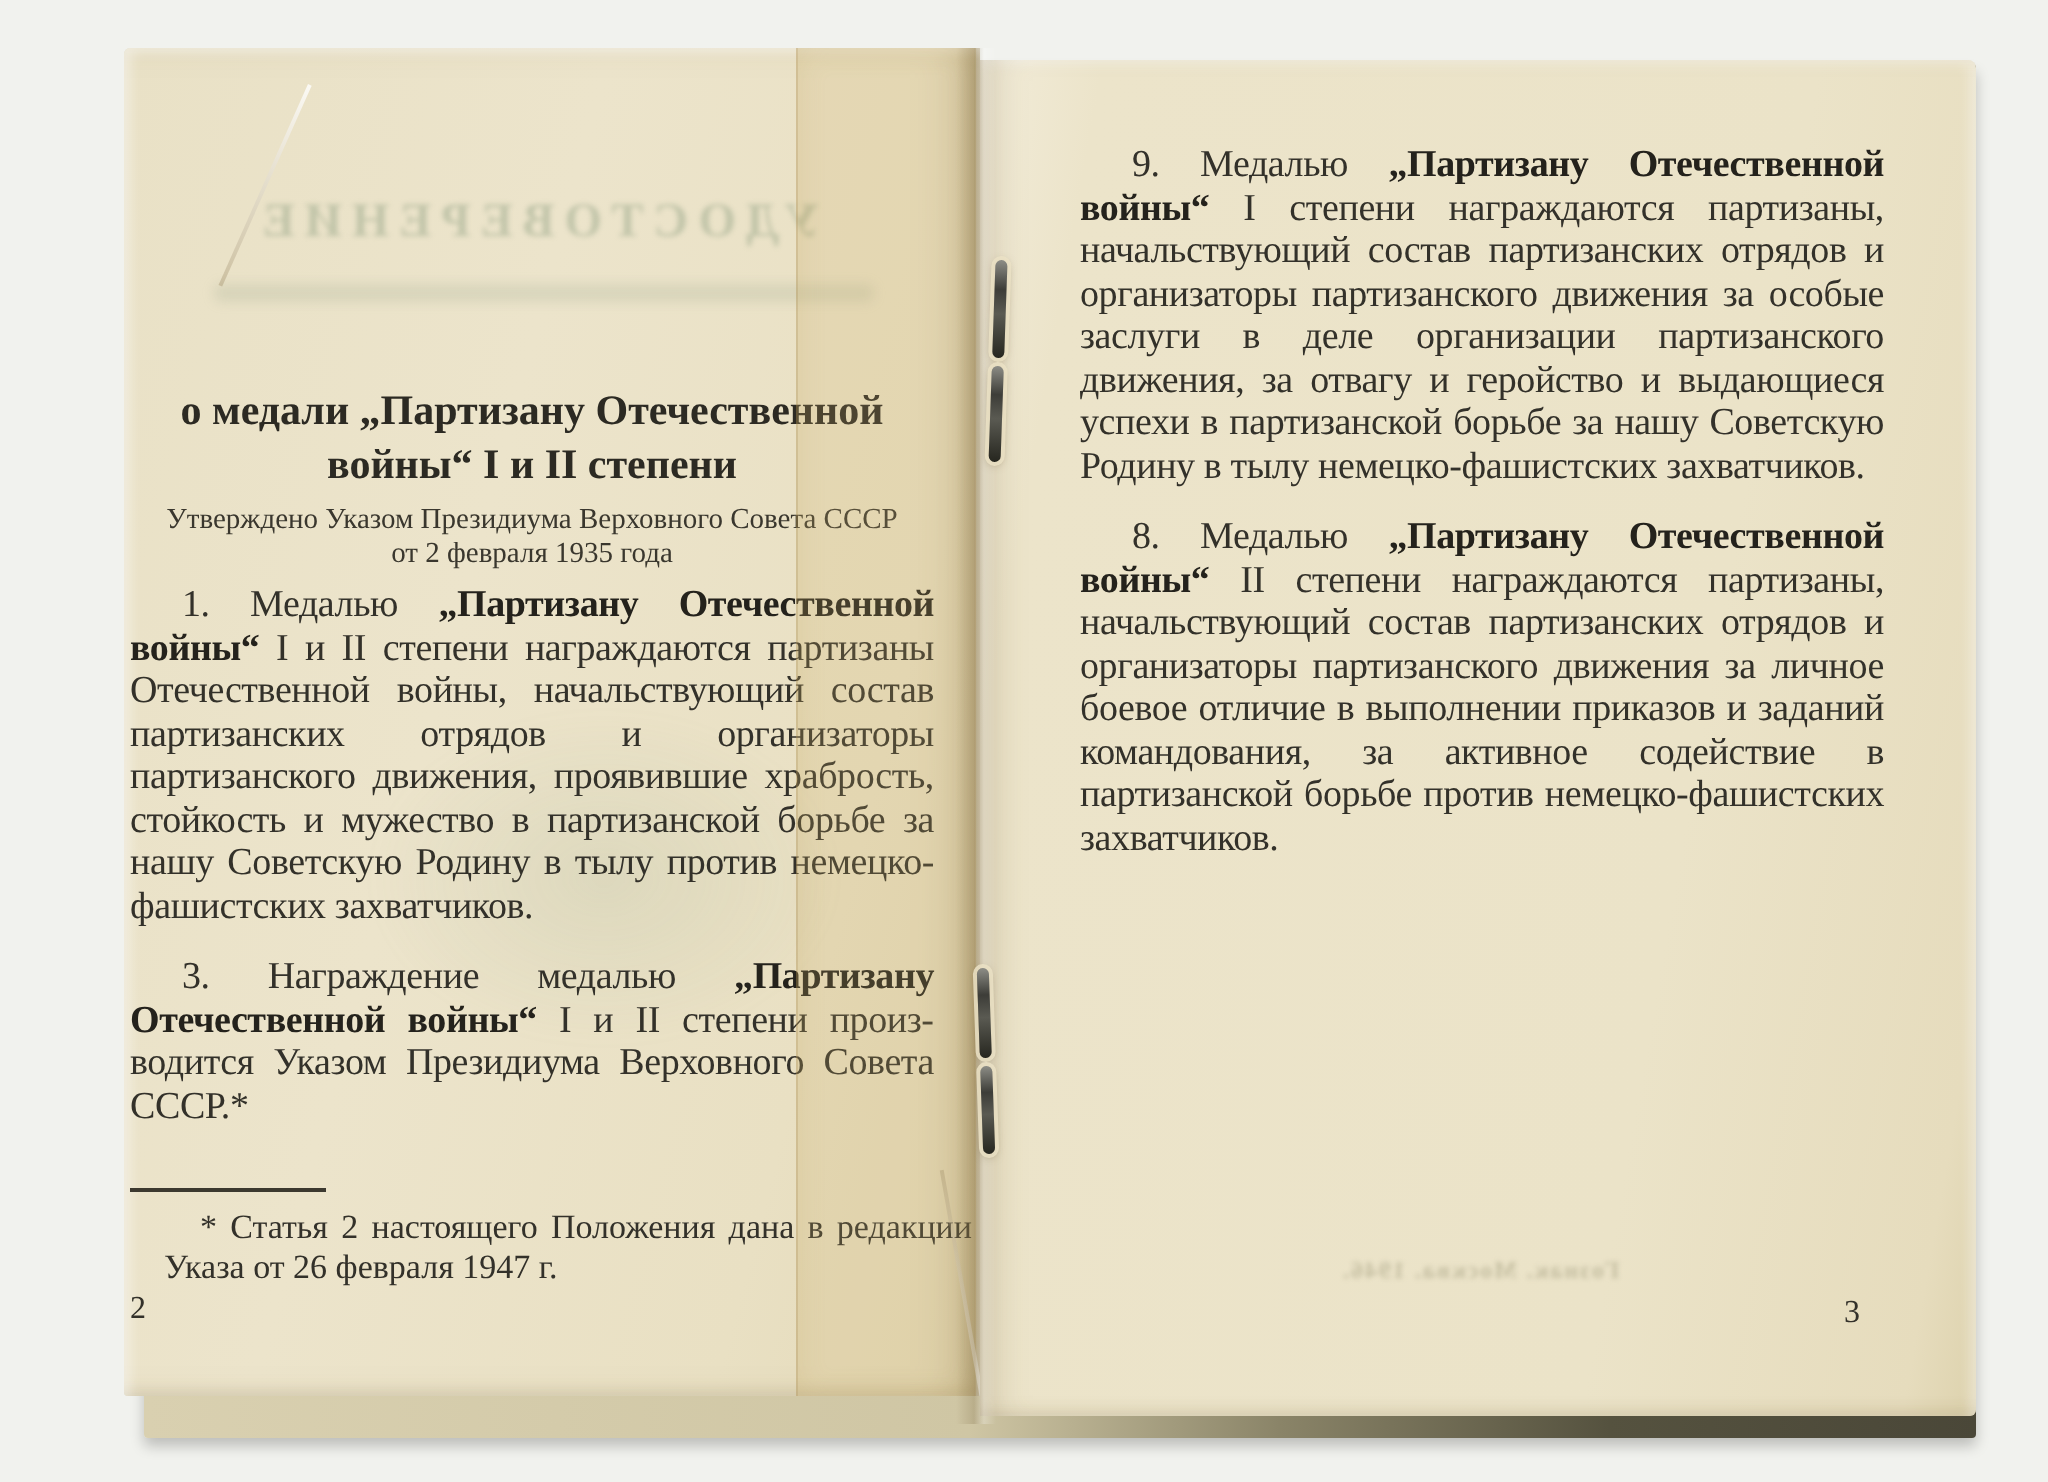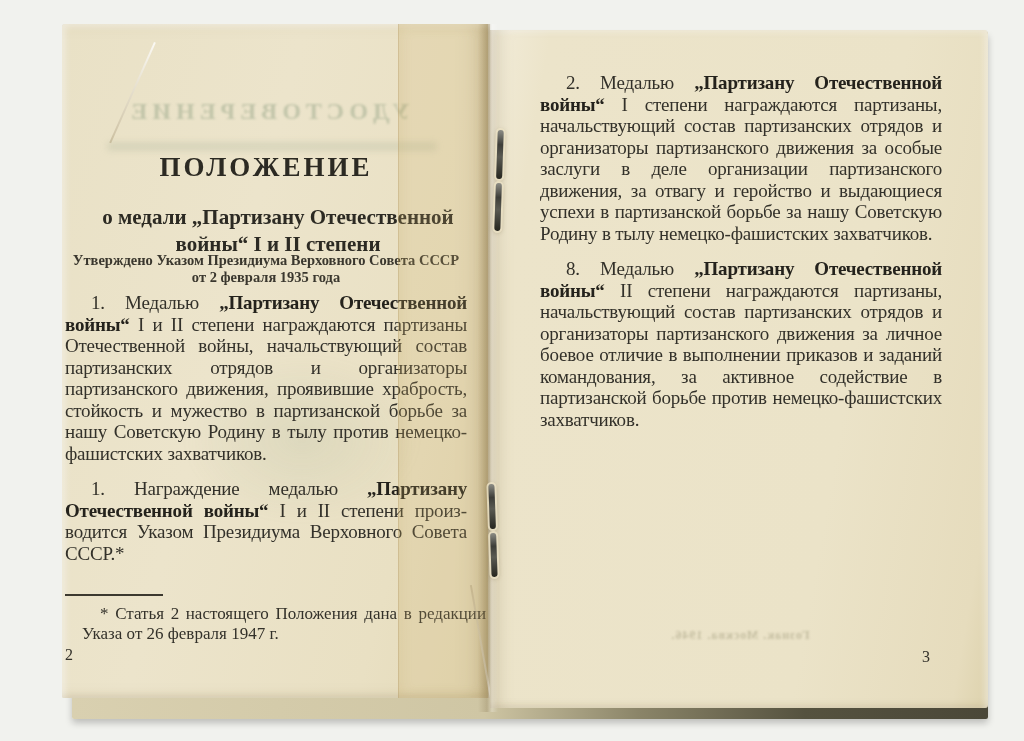--- a/index.html
+++ b/index.html
@@ -61,27 +61,27 @@
     font-size:12px;letter-spacing:1px;font-weight:bold;
     color:rgba(165,160,130,.55);
   }
   
   .title{
     position:absolute;left:3px;top:128px;width:402px;margin:0;
     text-align:center;font-size:27px;font-weight:bold;letter-spacing:3px;
     color:#2c2a23;
   }
   .subtitle{
-    position:absolute;left:3px;top:168px;width:402px;margin:12px;
+    position:absolute;left:3px;top:168px;width:402px;margin:0;
     text-align:center;font-size:21px;font-weight:bold;line-height:1.3;
     color:#2c2a23;
   }
   .approval{
     position:absolute;left:3px;top:228px;width:402px;
-    text-align:center;font-size:14.5px;font-weight:bold;line-height:1.18;
+    text-align:center;font-size:14.5px;font-weight:normal;line-height:1.18;
     color:#3a372e;
   }
   
   .copy{position:absolute;text-align:justify;font-size:19px;line-height:21.5px;letter-spacing:-0.2px;}
   .copy p{margin:0 0 14px 0;text-indent:26px;hyphens:manual;}
   .copy b{color:#24221c;}
   .copy-left{left:3px;top:268px;width:402px;}
   .copy-right{left:50px;top:42px;width:402px;}
   .footnote-rule{
     position:absolute;left:3px;top:570px;width:98px;height:0;
@@ -139,48 +139,47 @@
 
 <div class="scan">
 
   <div class="under-pages"></div>
 
   <div class="page page-left">
     <div class="ghost ghost-title">УДОСТОВЕРЕНИЕ</div>
     <div class="ghost-line"></div>
     <div class="ghost-blob"></div>
 
-    <h1 class="title">ПОЛОЖЕНИЕ</h1>
     <h2 class="subtitle">о медали „Партизану Отечественной войны“ I и II степени</h2>
     <div class="approval">
       <span>Утверждено Указом Президиума Верховного Совета СССР</span><br>
       <span>от 2 февраля 1935 года</span>
     </div>
 
     <div class="copy copy-left">
       <p><span>1. Медалью </span><b>„Партизану Отечественной войны“</b><span> I и II степени награждаются пар­тизаны Отечественной войны, начальству­ющий состав партизанских отрядов и орга­низаторы партизанского движения, проя­вившие храбрость, стойкость и мужество в партизанской борьбе за нашу Советскую Родину в тылу против немецко-фашистских захватчиков.</span></p>
-      <p><span>1. Награждение медалью </span><b>„Партизану Отечественной войны“</b><span> I и II степени произ­водится Указом Президиума Верховного Совета СССР.*</span></p>
+      <p><span>3. Награждение медалью </span><b>„Партизану Отечественной войны“</b><span> I и II степени произ­водится Указом Президиума Верховного Совета СССР.*</span></p>
     </div>
 
     <div class="footnote-rule"></div>
     <div class="footnote">
       <span class="fn-indent"></span><span>* Статья 2 настоящего Положения дана в редакции Указа от 26 февраля 1947 г.</span>
     </div>
 
     <div class="page-number pn-left">2</div>
 
     <div class="tape"></div>
     <div class="crease crease-tl"></div>
 
     <div class="crease crease-rb"></div>
   </div>
 
   <div class="page page-right">
     <div class="copy copy-right">
-      <p><span>2. Медалью </span><b>„Партизану Отечественной войны“</b><span> I степени награждаются партизаны, начальствующий состав партизанских отря­дов и организаторы партизанского движе­ния за особые заслуги в деле организации партизанского движения, за отвагу и герой­ство и выдающиеся успехи в партизанской борьбе за нашу Советскую Родину в тылу немецко-фашистских захватчиков.</span></p>
+      <p><span>9. Медалью </span><b>„Партизану Отечественной войны“</b><span> I степени награждаются партизаны, начальствующий состав партизанских отря­дов и организаторы партизанского движе­ния за особые заслуги в деле организации партизанского движения, за отвагу и герой­ство и выдающиеся успехи в партизанской борьбе за нашу Советскую Родину в тылу немецко-фашистских захватчиков.</span></p>
       <p><span>8. Медалью </span><b>„Партизану Отечественной войны“</b><span> II степени награждаются партизаны, начальствующий состав партизанских отря­дов и организаторы партизанского движе­ния за личное боевое отличие в выполнении приказов и заданий командования, за актив­ное содействие в партизанской борьбе про­тив немецко-фашистских захватчиков.</span></p>
     </div>
 
     <div class="ghost ghost-imprint">Гознак. Москва. 1946.</div>
 
     <div class="page-number pn-right">3</div>
   </div>
 
   <div class="gutter"></div>
 

